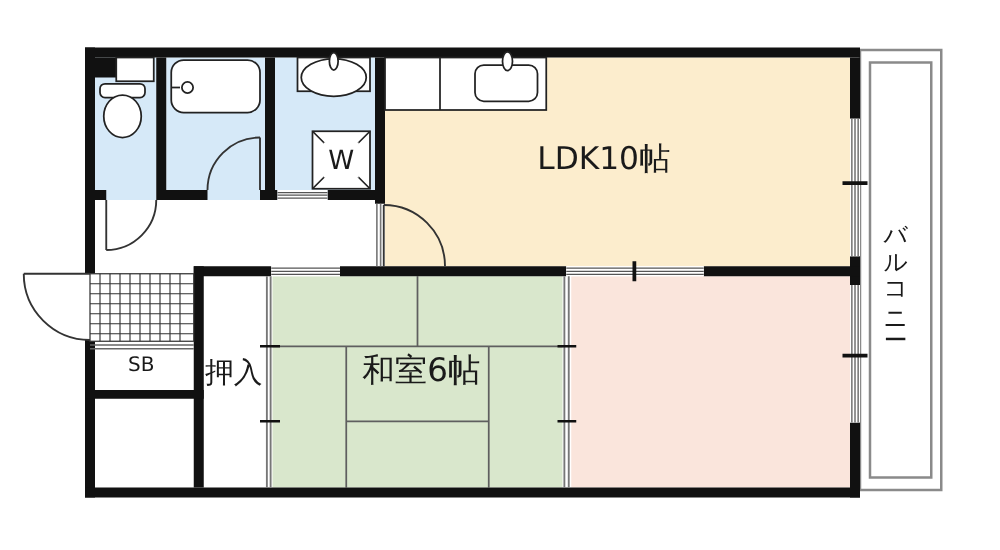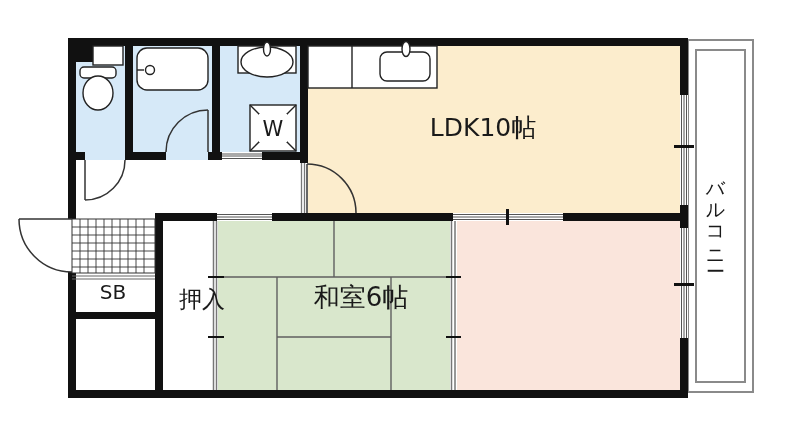--- a/index.html
+++ b/index.html
@@ -6,24 +6,24 @@
   .plan {
     position:relative; width:800px; height:440px; background:#ffffff;
     font-family:"DejaVu Sans","Liberation Sans",sans-serif; overflow:hidden;
   }
   .plan svg { position:absolute; left:0; top:0; }
   .label {
     position:absolute; transform:translate(-50%,-50%);
     color:#1a1a1a; white-space:nowrap; line-height:1;
   }
   .label-ldk      { left:483px; top:127px; font-size:25px; }
-  .label-washitsu { left:337px; top:297px; font-size:26px;margin-left:24px; }
+  .label-washitsu { left:337px; top:297px; font-size:26px; }
   .label-yoshitsu { left:570px; top:281px; font-size:26px; }
-  .label-oshiire  { left:202px; top:299px; font-size:23px; }
-  .label-sb       { left:113px; top:292px; font-size:20px; }
+  .label-oshiire  { left:187px; top:299px; font-size:23px; }
+  .label-sb       { left:113px; top:292px; font-size:16px; }
   .label-w        { left:273px; top:129px; font-size:21px; }
   .label-balcony  {
     left:716px; top:215px; font-size:19px; letter-spacing:2px;
     writing-mode:vertical-rl; text-orientation:mixed;
   }
 </style>
 </head>
 <body>
 
 <div class="plan">

